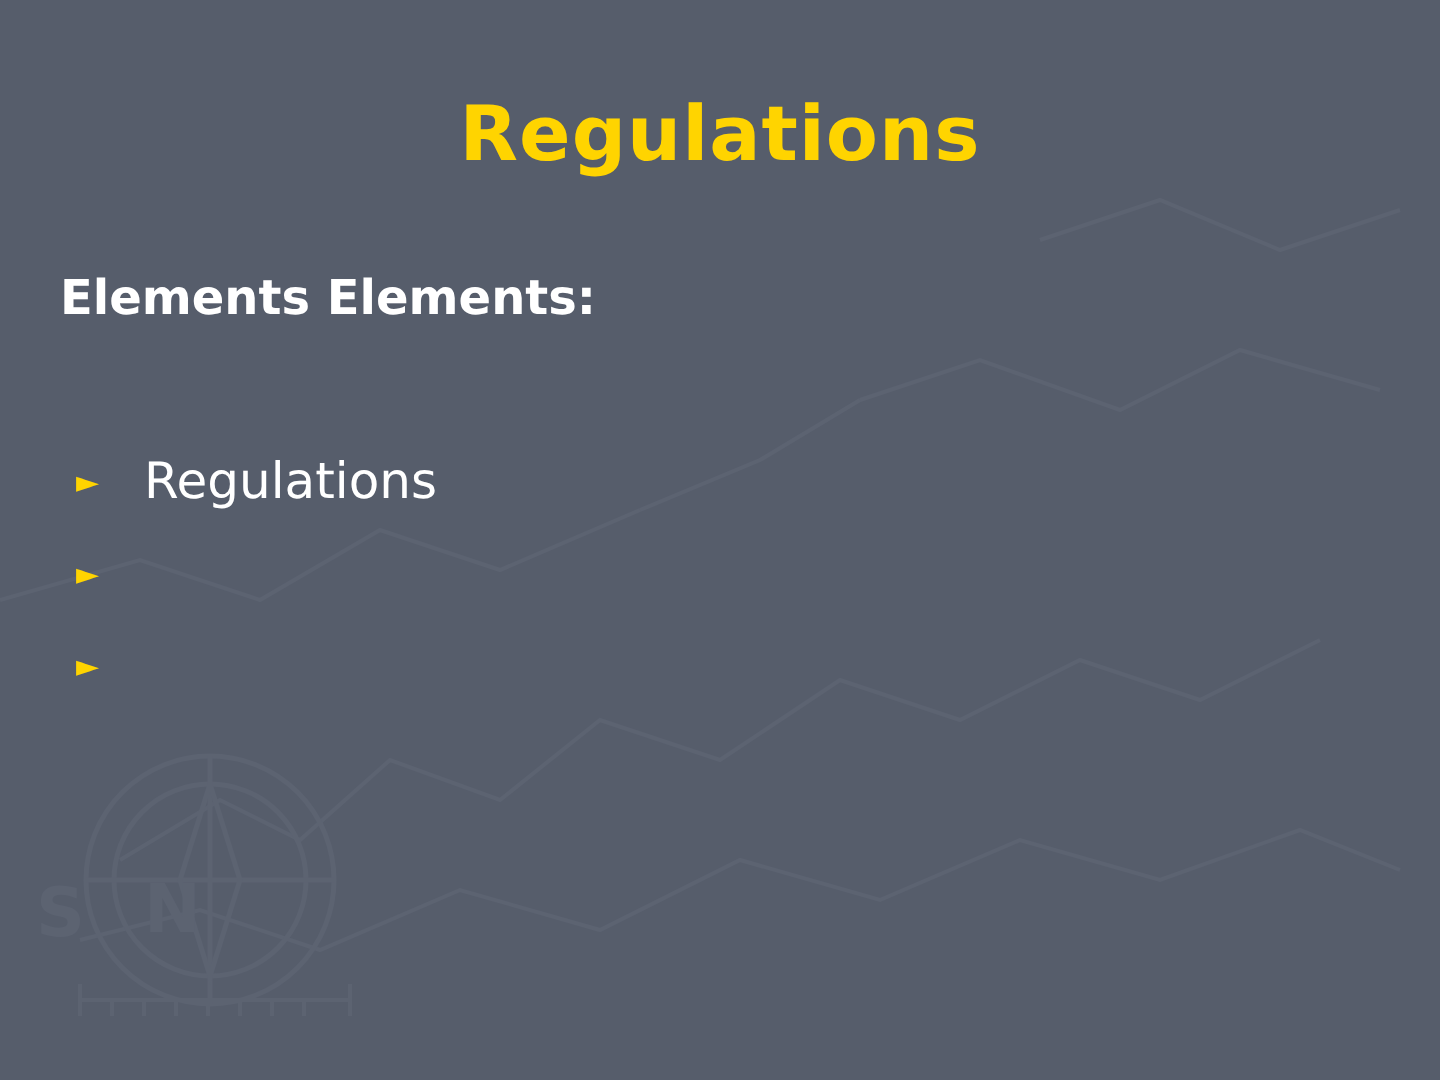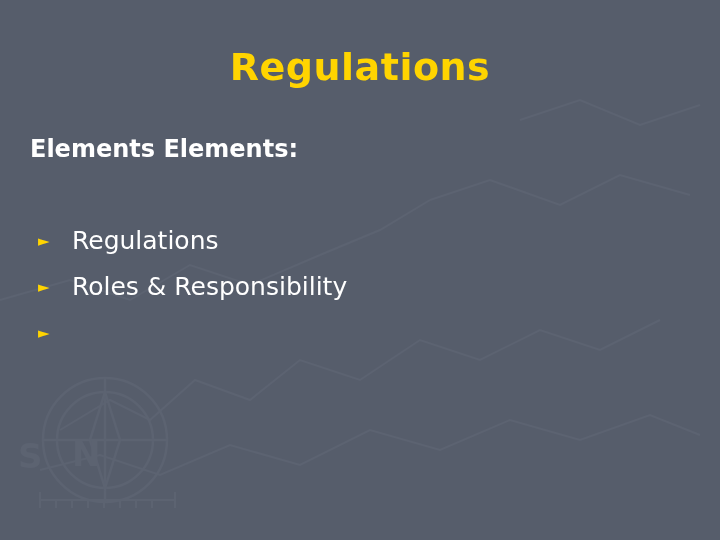--- a/index.html
+++ b/index.html
@@ -114,20 +114,19 @@
 
   <div class="subtitle">Elements Elements:</div>
 
   <div class="bullets">
     <div class="bullet-row">
       <span class="bullet-marker">►</span>
       <span class="bullet-text">Regulations</span>
     </div>
     <div class="bullet-row">
       <span class="bullet-marker">►</span>
-      <span class="bullet-text">Roles &amp; Responsibility</span>
     </div>
     <div class="bullet-row">
       <span class="bullet-marker">►</span>
     </div>
   </div>
 
 </div>
 
 </body></html>

